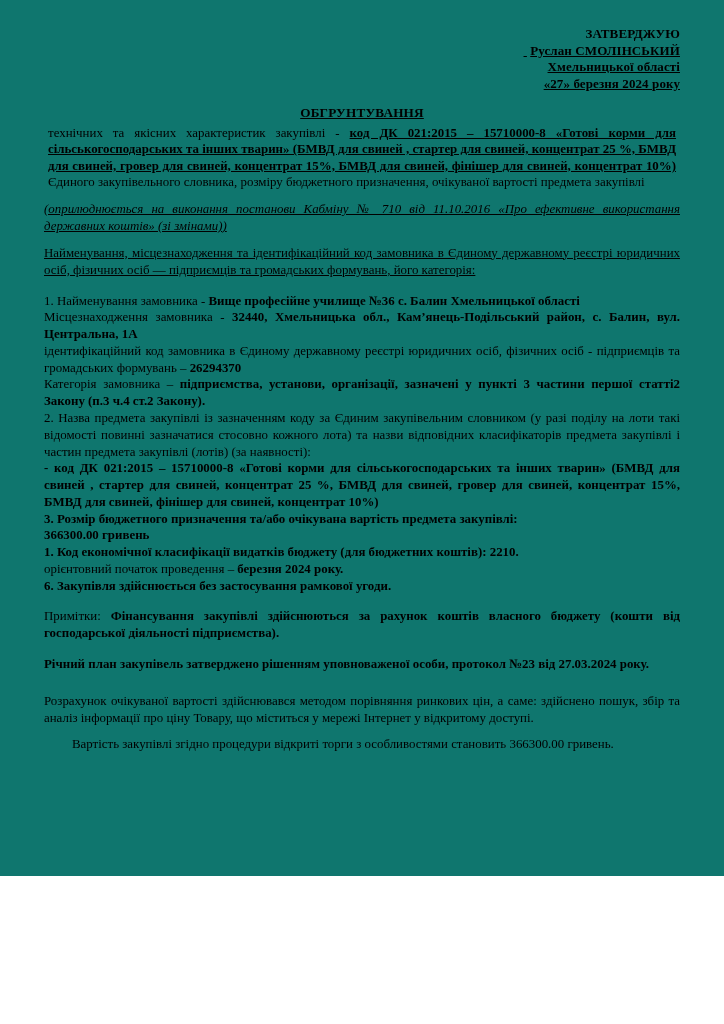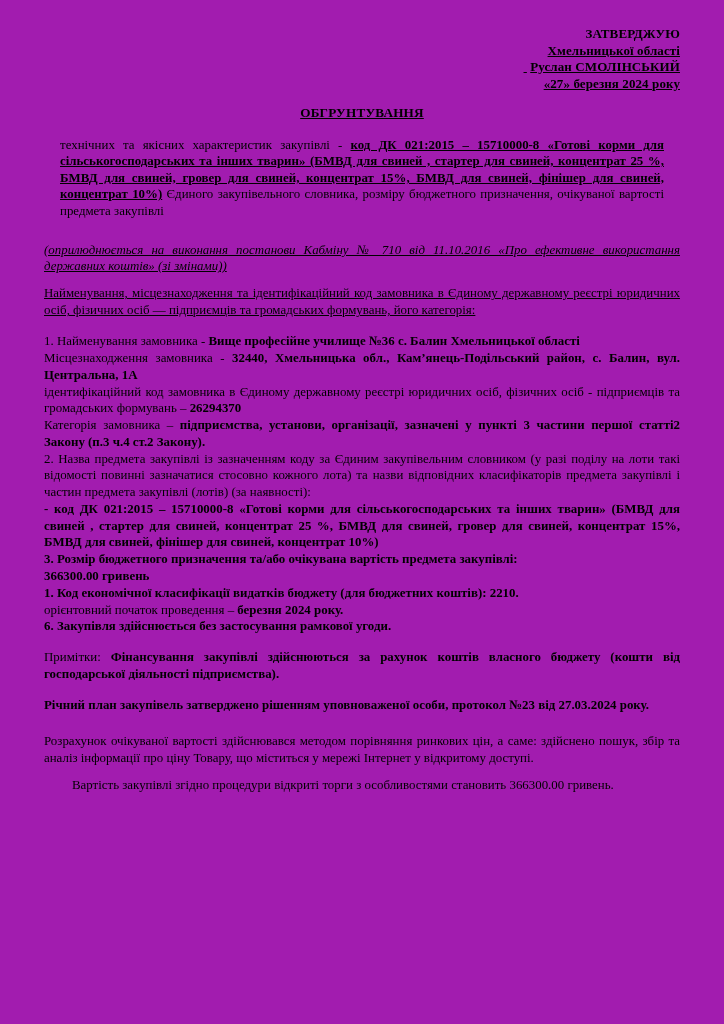--- a/index.html
+++ b/index.html
@@ -7,22 +7,22 @@
     padding: 0;
     background: #ffffff;
   }
   body {
     font-family: "Liberation Serif", serif;
     color: #000000;
   }
   .page {
     position: relative;
     width: 724px;
-    height: 1024px;
-    background: #a21caf;
+    height: 876px;
+    background: #0f766e;
     box-sizing: border-box;
     padding: 26px 44px 20px 44px;
     overflow: hidden;
   }
   .approve-block {
     width: 100%;
     text-align: right;
     font-size: 13.0px;
     font-weight: bold;
     line-height: 1.28;
@@ -47,21 +47,21 @@
     text-decoration: underline;
     letter-spacing: 0.2px;
   }
   .just-block {
     margin-top: 4px;
     font-size: 12.9px;
     line-height: 1.29;
     text-align: justify;
   }
   .just-block p {
-    margin: 16px;
+    margin: 4px;
   }
   .b { font-weight: bold; }
   .u { text-decoration: underline; }
   .gap-sm { height: 6px; }
   .gap-md { height: 10px; }
   .gap-lg { height: 14px; }
   .section-head {
     font-weight: normal;
     text-decoration: underline;
     text-align: justify;
@@ -84,22 +84,22 @@
     text-indent: 28px;
   }
 </style>
 </head>
 <body>
 
 <div class="page">
 
   <div class="approve-block">
     <div class="line">ЗАТВЕРДЖУЮ</div>
+    <div class="line"><span class="sig-line">&nbsp;</span> <span class="u">Руслан СМОЛІНСЬКИЙ</span></div>
     <div class="line u">Хмельницької області</div>
-    <div class="line"><span class="sig-line">&nbsp;</span> <span class="u">Руслан СМОЛІНСЬКИЙ</span></div>
     <div class="line u">«27»  березня  2024  року</div>
   </div>
 
   <div class="title">ОБГРУНТУВАННЯ</div>
 
   <div class="just-block">
     <p><span>технічних та якісних характеристик закупівлі - </span><span class="b u">код ДК 021:2015 – 15710000-8 «Готові корми для сільськогосподарських та інших тварин» (БМВД для свиней , стартер для свиней, концентрат 25 %, БМВД для свиней, гровер для свиней, концентрат 15%, БМВД для свиней, фінішер для свиней, концентрат 10%)</span><span>  Єдиного закупівельного словника, розміру бюджетного призначення, очікуваної вартості предмета закупівлі</span></p>
   </div>
 
   <div class="gap-sm"></div>

